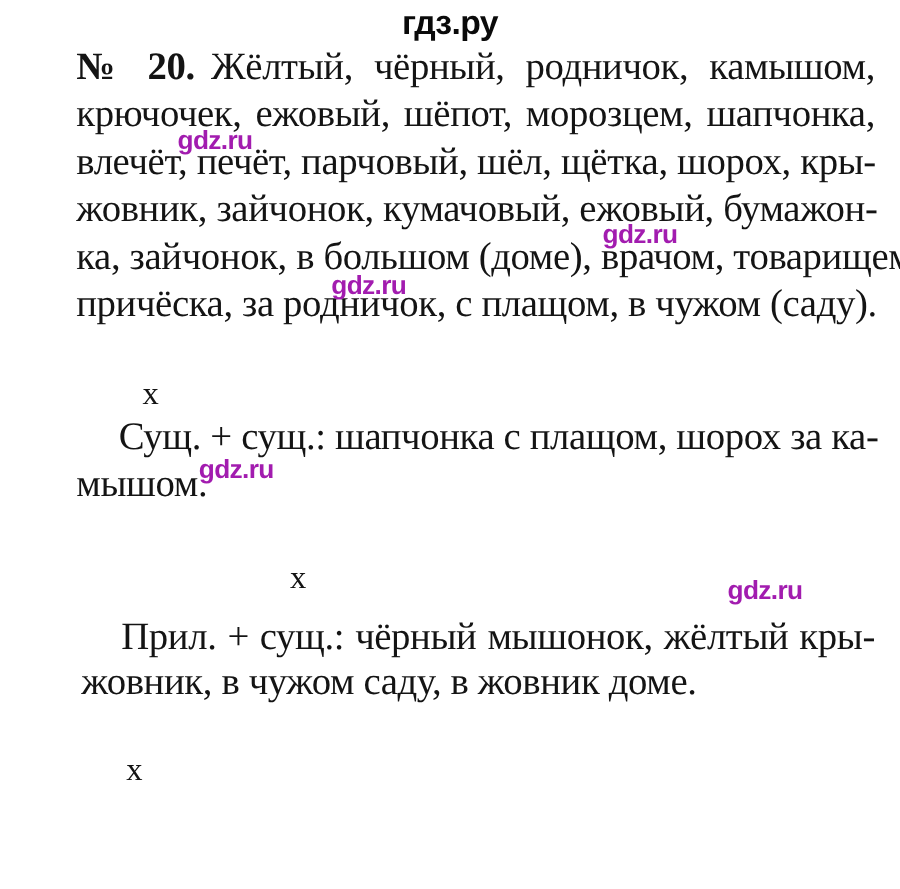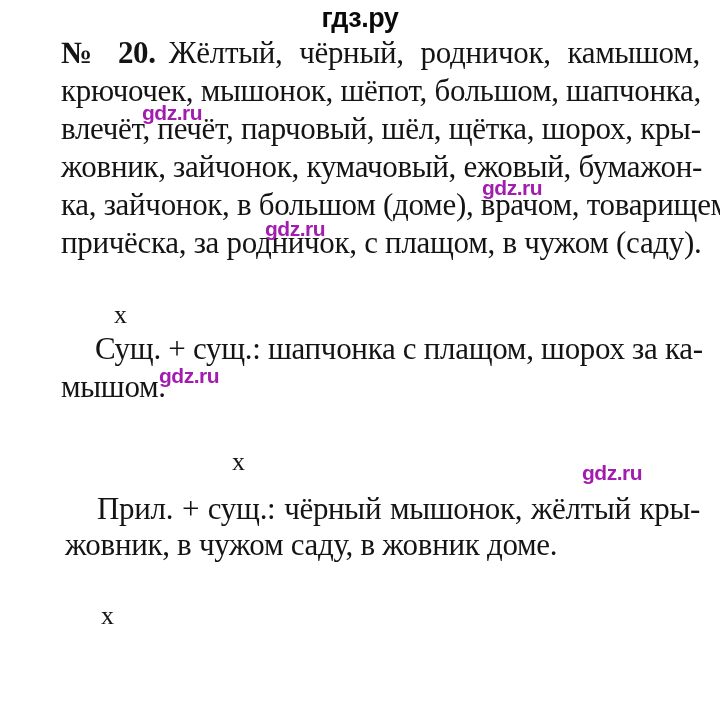--- a/index.html
+++ b/index.html
@@ -65,21 +65,21 @@
 </head>
 <body>
 
 <div class="page">
 
   <div class="site-header">гдз.ру</div>
 
   <div class="line just" style="top:34px; left:61px; width:639px;">
     <span class="num-label">№ 20.</span><span>Жёлтый, чёрный, родничок, камышом,</span>
   </div>
-  <div class="line just" style="top:72px; left:61px; width:639px;">крючочек, мышонок, шёпот, большом, шапчонка,</div>
+  <div class="line just" style="top:72px; left:61px; width:639px;">крючочек, ежовый, шёпот, морозцем, шапчонка,</div>
   <div class="line just" style="top:110px; left:61px; width:639px;">влечёт, печёт, парчовый, шёл, щётка, шорох, кры-</div>
   <div class="line just" style="top:148px; left:61px; width:639px;">жовник, зайчонок, кумачовый, ежовый, бумажон-</div>
   <div class="line just" style="top:186px; left:61px; width:639px;">ка, зайчонок, в большом (доме), врачом, товарищем,</div>
   <div class="line" style="top:224px; left:61px;">причёска, за родничок, с плащом, в чужом (саду).</div>
 
   <span class="head-x" style="top:302px; left:114px;">x</span>
   <div class="line just" style="top:330px; left:61px; width:639px; text-indent:34px;">Сущ. + сущ.: шапчонка с плащом, шорох за ка-</div>
   <div class="line" style="top:368px; left:61px;">мышом.</div>
 
   <span class="head-x" style="top:449px; left:232px;">x</span>

